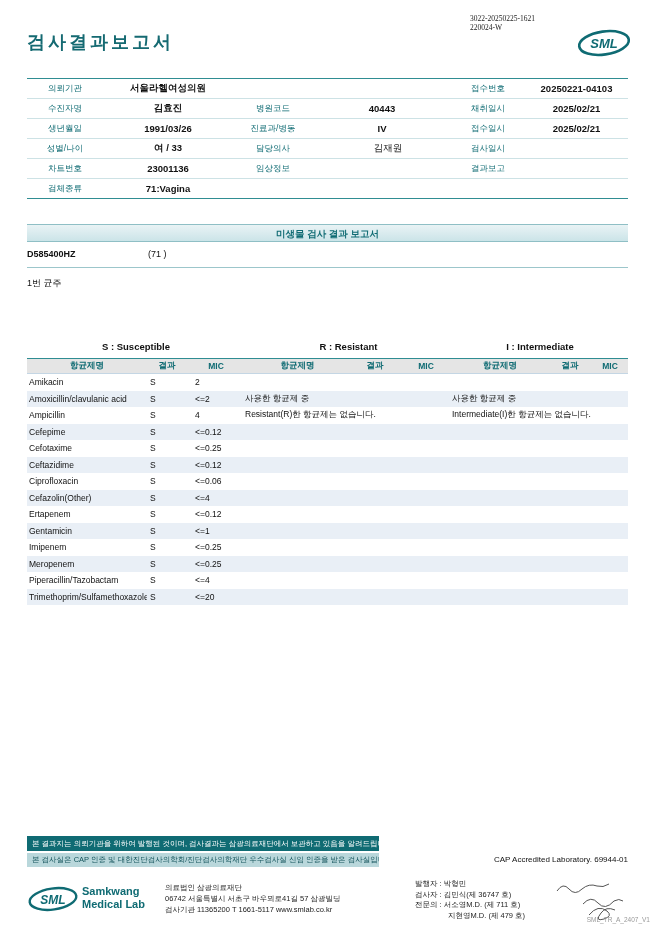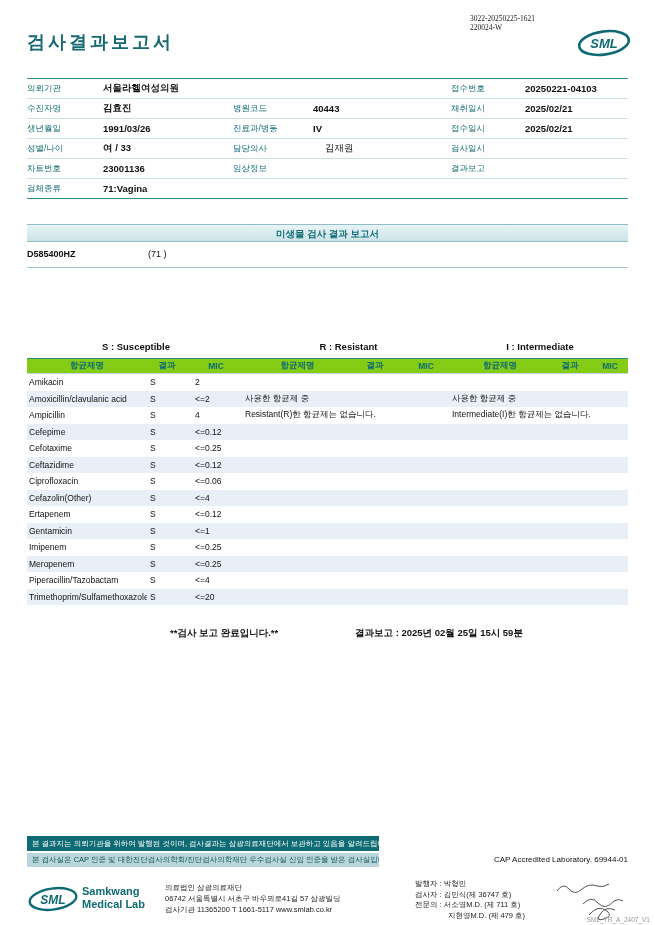--- a/index.html
+++ b/index.html
@@ -5,38 +5,38 @@
   *{margin:0;padding:0;box-sizing:border-box;}
   html,body{background:#fff;}
   body{width:655px;height:925px;position:relative;font-family:"Liberation Sans",sans-serif;color:#111;overflow:hidden;}
   .page{position:absolute;inset:0;}
 
   .serial{position:absolute;left:470px;top:14px;font-size:7.5px;line-height:9px;color:#222;font-family:Liberation Serif, serif;}
   .title{position:absolute;left:27px;top:30px;font-size:18px;letter-spacing:3px;color:#156a72;font-weight:bold;}
   .logo-top{position:absolute;left:576px;top:26px;}
 
   .info-table{position:absolute;left:27px;top:78px;width:601px;border-top:1.5px solid #2f8d92;}
-  .info-row{display:grid;grid-template-columns:76px 130px 80px 138px 74px 103px;height:20px;align-items:center;border-bottom:1px solid #cde2e5;}
+  .info-row{display:grid;grid-template-columns:76px 130px 80px 138px 74px 103px;height:20px;align-items:center;border-bottom:1px solid #cde2e5;text-align:center;}
   .info-row:last-child{border-bottom:1.5px solid #2f8d92;}
   .il{font-size:8.5px;color:#0f6b73;}
   .iv{font-size:9.5px;font-weight:bold;color:#111;}
   .iv.plain{font-weight:normal;margin-left:12px;}
 
   .band{position:absolute;left:27px;top:224px;width:601px;height:18px;background:linear-gradient(#e9f3f5,#cbe4e8);border-top:1px solid #8fbfc5;border-bottom:1px solid #8fbfc5;color:#0f6b73;font-weight:bold;font-size:9.5px;text-align:center;line-height:17px;}
 
   .specimen{position:absolute;left:27px;top:249px;width:601px;display:grid;grid-template-columns:121px 272px auto;font-size:9px;}
   .specimen .b{font-weight:bold;}
   .spec-line{position:absolute;left:27px;top:267px;width:601px;border-top:1px solid #9cc6cb;}
   .strain{position:absolute;left:27px;top:274px;width:601px;display:grid;grid-template-columns:121px auto;font-size:9px;line-height:18px;}
 
   .ast-title{position:absolute;left:27px;top:322px;width:601px;text-align:center;font-weight:bold;font-size:10px;}
   .ast-legend{position:absolute;left:27px;top:341px;width:601px;display:grid;grid-template-columns:218px 207px 176px;font-weight:bold;font-size:9.5px;}
   .ast-legend span{text-align:center;}
   .grid9{display:grid;grid-template-columns:120px 40px 58px 105px 50px 52px 96px 44px 36px;}
-  .ast-header{position:absolute;left:27px;top:358px;width:601px;height:16px;background:#84cc16;border-top:1px solid #2f8d92;border-bottom:1px solid #c4d6e4;align-items:center;font-size:8.5px;color:#0f6b73;font-weight:bold;}
+  .ast-header{position:absolute;left:27px;top:358px;width:601px;height:16px;background:#e5e5e5;border-top:1px solid #2f8d92;border-bottom:1px solid #c4d6e4;align-items:center;font-size:8.5px;color:#0f6b73;font-weight:bold;}
   .ast-header span{text-align:center;}
   .ast-body{position:absolute;left:27px;top:374px;width:601px;font-size:8.5px;}
   .ast-row{height:16.5px;align-items:center;}
   .ast-row:nth-child(even){background:#e9eff6;}
   .ast-row .name{padding-left:2px;white-space:nowrap;overflow:hidden;}
   .ast-row .res{padding-left:3px;}
   .ast-row .mic{padding-left:8px;}
   .ast-row .note2{grid-column:4/7;white-space:nowrap;}
   .ast-row .note3{grid-column:7/10;white-space:nowrap;}
 
@@ -125,20 +125,26 @@
   </div>
 
   <div class="band">미생물 검사 결과 보고서</div>
 
   <div class="specimen">
     <span class="b">D585400HZ</span>
     <span>(71 )</span>
   </div>
   <div class="spec-line"></div>
 
+  <div class="strain">
+    <span>1번 균주</span>
+
+    <span></span>
+
+  </div>
 
 
   <div class="ast-legend">
     <span>S : Susceptible</span>
     <span>R : Resistant</span>
     <span>I : Intermediate</span>
   </div>
 
   <div class="ast-header grid9">
     <span>항균제명</span>
@@ -222,24 +228,20 @@
       <span class="res">S</span>
       <span class="mic">&lt;=4</span>
     </div>
     <div class="ast-row grid9">
       <span class="name">Trimethoprim/Sulfamethoxazole</span>
       <span class="res">S</span>
       <span class="mic">&lt;=20</span>
     </div>
   </div>
 
-  <div class="completion">
-    <span class="msg">**검사 보고 완료입니다.**</span>
-    <span class="time">결과보고 : 2025년 02월 25일 15시 59분</span>
-  </div>
 
   <div class="notice1">본 결과지는 의뢰기관을 위하여 발행된 것이며, 검사결과는 삼광의료재단에서 보관하고 있음을 알려드립니다.</div>
   <div class="notice2">본 검사실은 CAP 인증 및 대한진단검사의학회/진단검사의학재단 우수검사실 신임 인증을 받은 검사실입니다.</div>
   <div class="cap">CAP Accredited Laboratory. 69944-01</div>
 
   <svg class="footer-logo" width="52" height="30" viewBox="0 0 52 30">
     <ellipse cx="26" cy="15" rx="23.5" ry="10.5" fill="none" stroke="#0f6b73" stroke-width="2.4" transform="rotate(-8 26 15)"></ellipse>
     <text x="26" y="19.5" text-anchor="middle" font-size="12" font-weight="bold" font-style="italic" fill="#0f6b73" font-family="Liberation Sans, sans-serif">SML</text>
   </svg>
 

